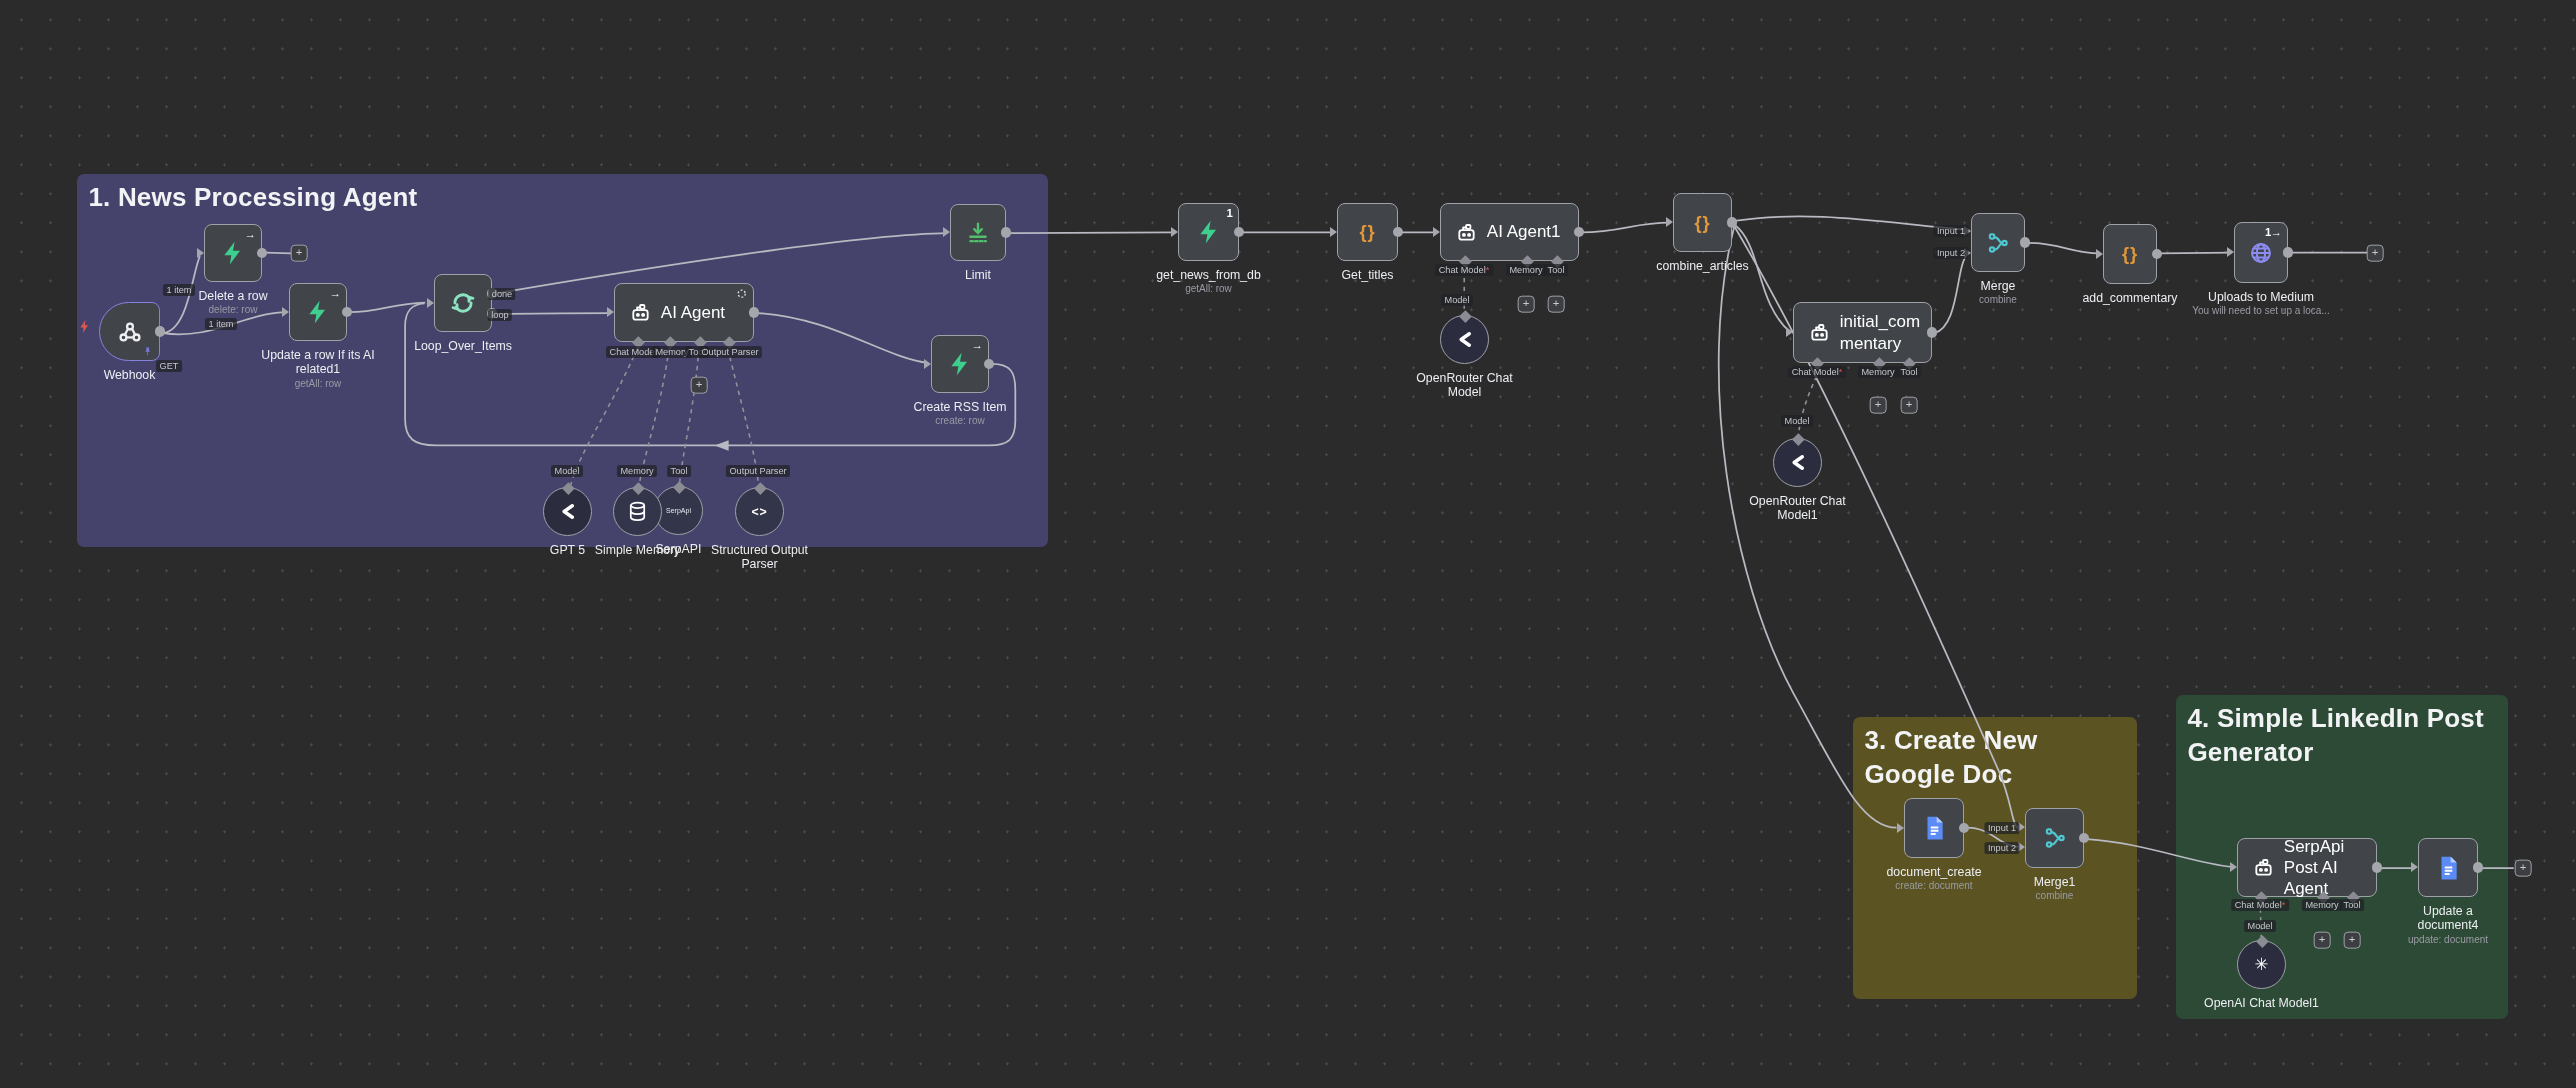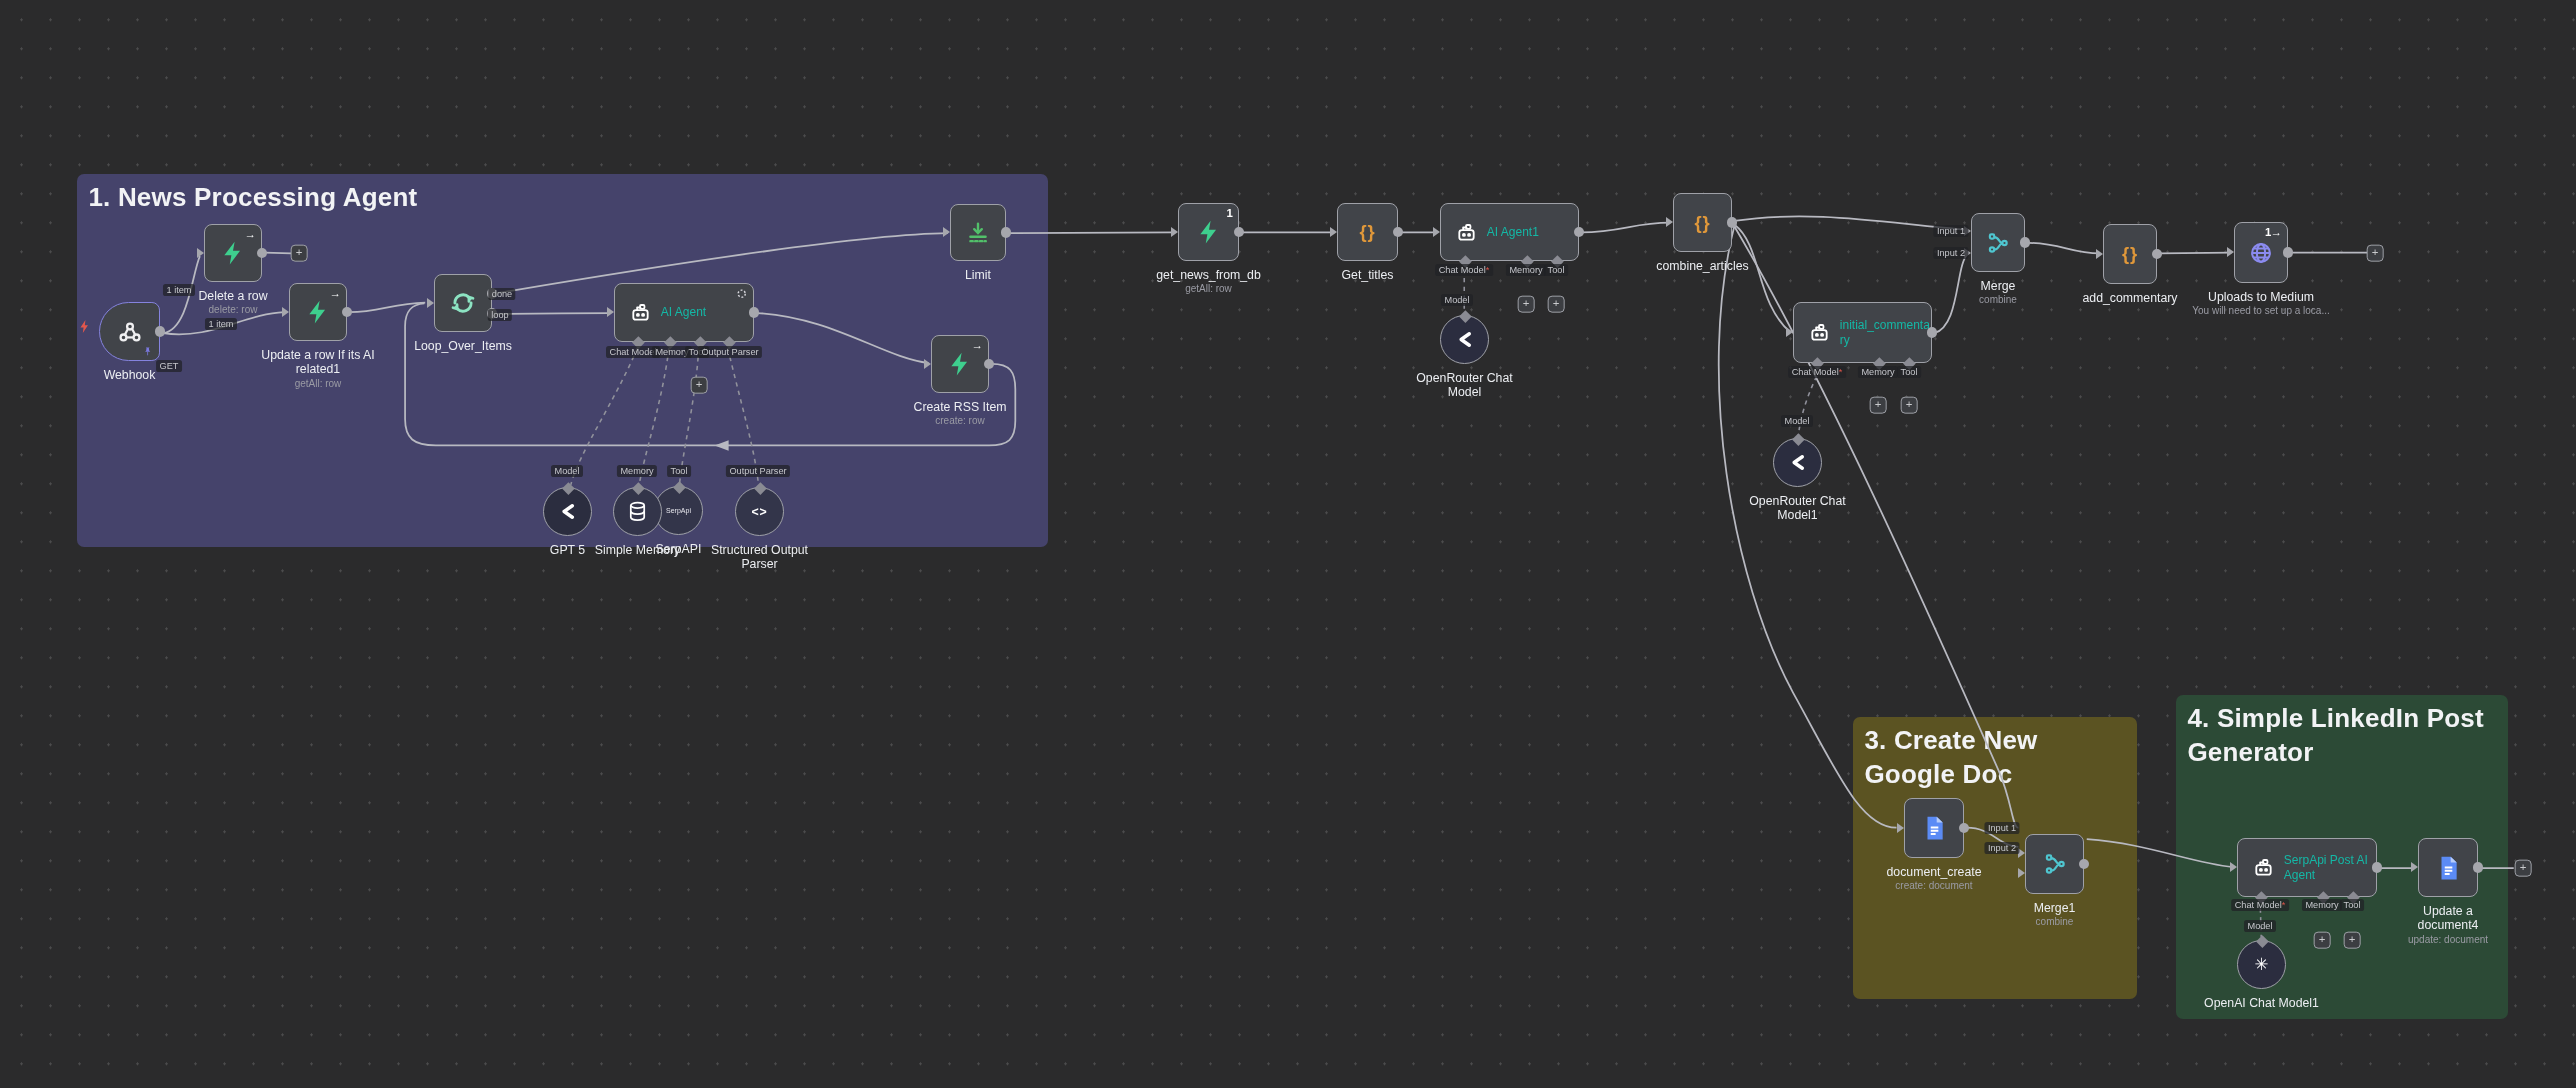--- a/index.html
+++ b/index.html
@@ -14,21 +14,21 @@
   .section-title{position:absolute;top:7px;left:11.4px;right:11.4px;font-size:26px;font-weight:700;color:#f2f3f5;line-height:1.3;letter-spacing:0.2px;}
   #wires{position:absolute;left:0;top:0;z-index:2;}
   #wires path.wire{fill:none;stroke:#b8b9c1;stroke-width:2;}
   #wires path.dashed{fill:none;stroke:#90919b;stroke-width:1.8;stroke-dasharray:5 5;}
   .node{position:absolute;z-index:3;background:#414449;border:1.8px solid #9fa1a8;border-radius:8px;box-sizing:border-box;}
   .node.circle{border-radius:50%;background:#33354a;}
   .node.webhook{border-radius:32px 8.8px 8.8px 32px;border-color:#8583de;}
   .icon-wrap{position:absolute;inset:0;display:flex;align-items:center;justify-content:center;}
   .agent-inner{display:flex;align-items:center;gap:8.8px;height:100%;padding:0 0 0 14px;}
   .agent-inner .bot{flex:0 0 auto;display:flex;}
-  .agent-title{color:#14b8a6;font-size:12px;line-height:1.25;}
+  .agent-title{color:#ffffff;font-size:17px;line-height:1.25;}
   .node-label{position:absolute;top:100%;margin-top:8px;left:50%;transform:translateX(-50%);color:#eceef2;font-size:12.3px;text-align:center;white-space:nowrap;z-index:3;}
   .node-label.wrap{white-space:normal;}
   .node-sub{position:absolute;left:50%;transform:translateX(-50%);color:#9a9ba4;font-size:10px;text-align:center;white-space:nowrap;z-index:3;}
   .badge{position:absolute;top:2.6px;right:6.1px;color:#fff;font-size:11.4px;font-weight:700;z-index:4;letter-spacing:-0.9px;}
   .corner-ico{position:absolute;top:4.4px;right:5.3px;z-index:4;display:flex;}
   .pin-ico{position:absolute;bottom:2.6px;right:6.1px;z-index:4;display:flex;}
   .out-dot{position:absolute;right:-6.1px;width:10.5px;height:10.5px;background:#a6a7ad;border-radius:50%;z-index:4;}
   .in-arrow{position:absolute;left:-8px;width:0;height:0;border:5.3px solid transparent;border-left:7px solid #a6a7ad;z-index:4;}
   .diamond{position:absolute;width:8.8px;height:8.8px;background:#8a8b93;transform:rotate(45deg);z-index:4;}
   .chip{position:absolute;transform:translate(-50%,-50%);background:rgba(32,33,37,.72);color:#c6c7cc;font-size:9.2px;padding:0.9px 3.5px;border-radius:2.6px;white-space:nowrap;z-index:5;}
@@ -356,21 +356,21 @@
           <path d="M6 1.5 h8.5 L20 7 v15.5 H6 Z" fill="#5b8bf5"></path>
           <path d="M14.5 1.5 20 7 h-5.5 Z" fill="#b7cdfa"></path>
           <path d="M9 11.5h7 M9 14.5h7 M9 17.5h4.5" stroke="#fff" stroke-width="1.7"></path>
         </svg>
       </span>
       <div class="node-label">document_create</div>
       <div class="node-sub" style="top: calc(100% + 23px);">create: document</div>
       <span class="in-arrow" style="top: calc(50% - 5.3px);"></span>
       <span class="out-dot" style="top: calc(50% - 5.3px);"></span>
     </div>
-    <div class="node square" style="left: 2025px; top: 808px; width: 59px; height: 60px; margin-top: 26px;">
+    <div class="node square" style="left: 2025px; top: 808px; width: 59px; height: 60px;">
       <span class="icon-wrap">
         <svg width="26" height="26" viewBox="0 0 24 24" fill="none" stroke="#4fc6d0" stroke-width="2">
           <rect x="4.5" y="4" width="4" height="4" rx="1.2"></rect>
           <circle cx="6.5" cy="18" r="2"></circle>
           <circle cx="18" cy="12" r="2"></circle>
           <path d="M8.5 6.5 c5 0 3.5 5 7.5 5.5 M8.5 18 c5 0 3.5-5 7.5-5.5"></path>
         </svg>
       </span>
       <div class="node-label">Merge1</div>
       <div class="node-sub" style="top: calc(100% + 23px);">combine</div>

